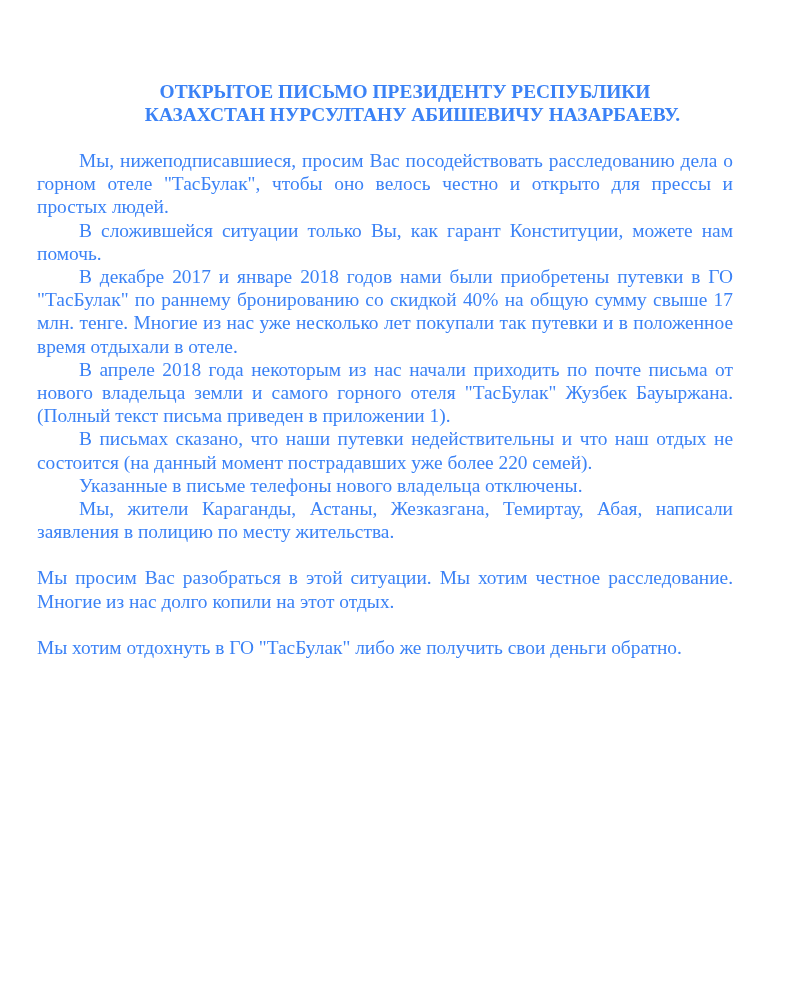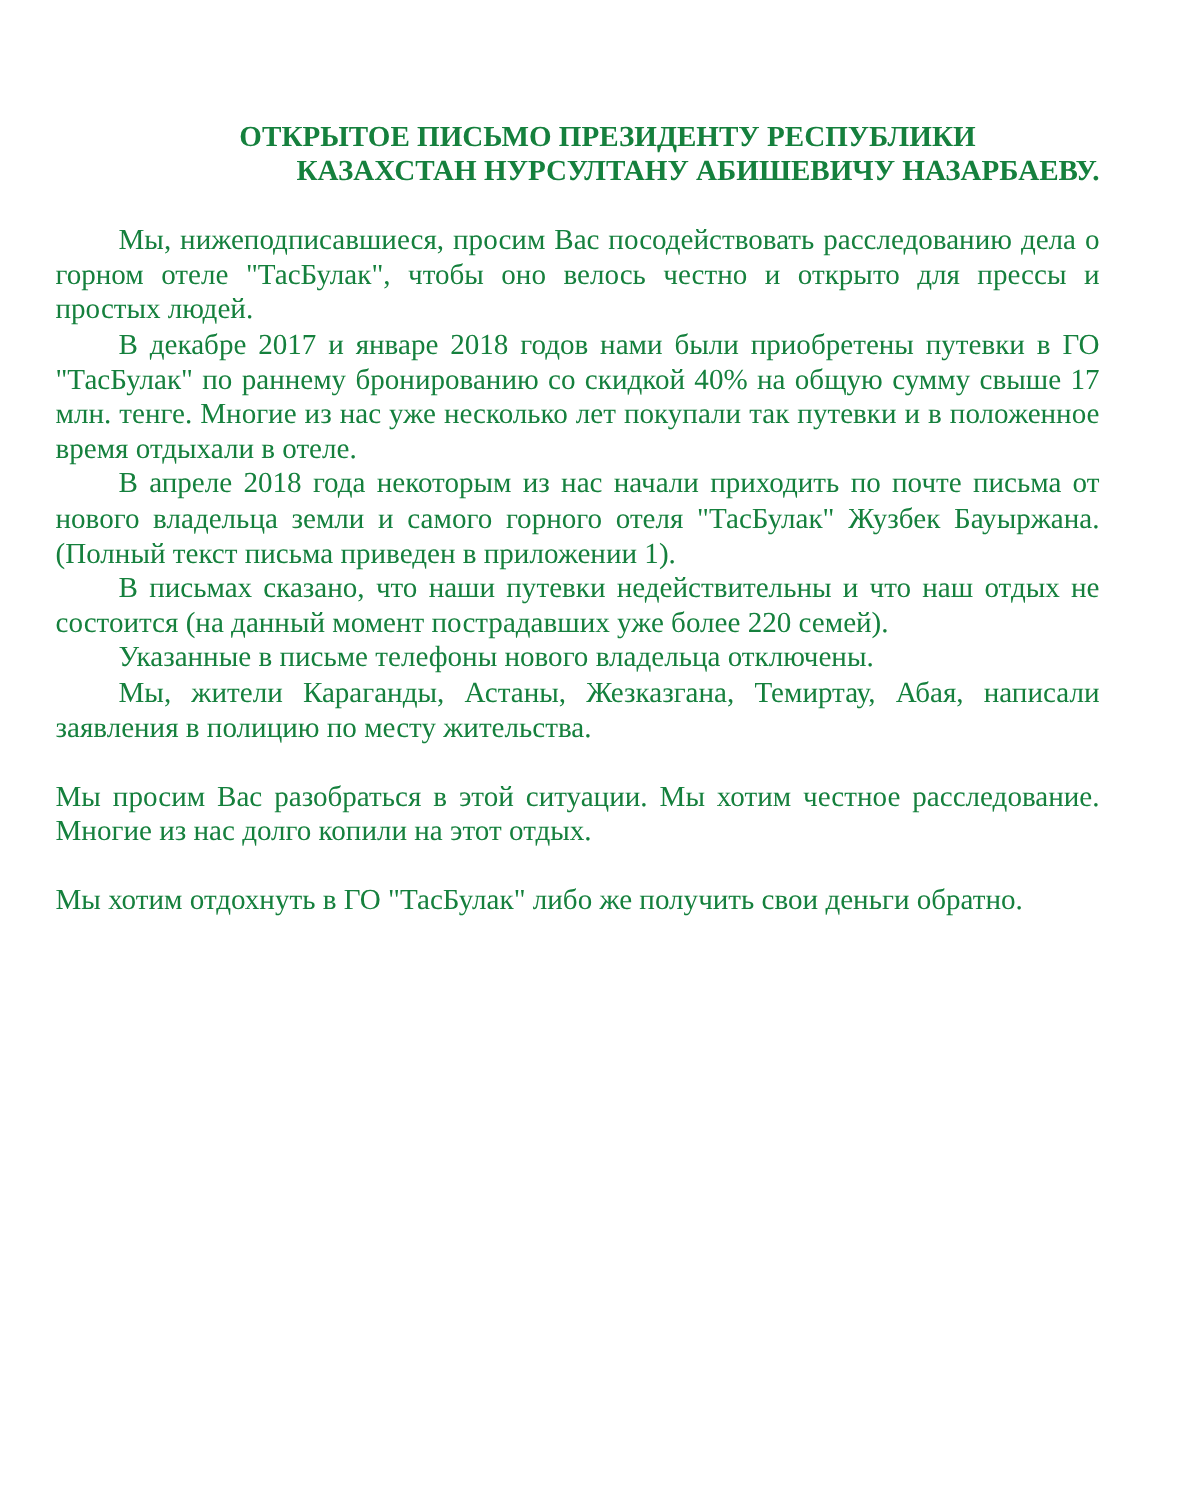--- a/index.html
+++ b/index.html
@@ -1,41 +1,42 @@
 <!DOCTYPE html>
 <html><head>
   <meta charset="utf-8">
   <style>
     html, body { margin: 0; padding: 0; background: #ffffff; }
     body { width: 790px; height: 1000px; position: relative; overflow: hidden; }
     .page {
       position: absolute; left: 37px; top: 80px; width: 696px;
-      font-family: "Liberation Serif", serif; font-size: 19.4px; color: #15803d;
+      font-family: "Liberation Serif", serif; font-size: 19.4px; color: #3b82f6;
       line-height: 23.2px;
     }
     .title {
       font-weight: bold; text-align: center; margin: 0 0 23px 0;
       line-height: 23px; font-size: 19.4px;
     }
     .title .l1 { display: block; padding-left: 40px; }
-    .title .l2 { display: block; text-align: right; padding-left: 55px; }
+    .title .l2 { display: block; text-align: center; padding-left: 55px; }
     p { margin: 0; text-align: justify; }
     p.ind { text-indent: 42px; font-family: Liberation Serif, serif; }
     .gap { height: 23px; }
   </style>
 </head>
 <body>
 
 <div class="page">
   <div class="title">
     <span class="l1">ОТКРЫТОЕ ПИСЬМО ПРЕЗИДЕНТУ РЕСПУБЛИКИ</span>
     <span class="l2">КАЗАХСТАН НУРСУЛТАНУ АБИШЕВИЧУ НАЗАРБАЕВУ.</span>
   </div>
 
   <p class="ind">Мы, нижеподписавшиеся, просим Вас посодействовать расследованию дела о горном отеле "ТасБулак", чтобы оно велось честно и открыто для прессы и простых людей.</p>
+  <p class="ind">В сложившейся ситуации только Вы, как гарант Конституции, можете нам помочь.</p>
   <p class="ind">В декабре 2017 и январе 2018 годов нами были приобретены путевки в ГО "ТасБулак" по раннему бронированию со скидкой 40% на общую сумму свыше 17 млн. тенге. Многие из нас уже несколько лет покупали так путевки и в положенное время отдыхали в отеле.</p>
   <p class="ind">В апреле 2018 года некоторым из нас начали приходить по почте письма от нового владельца земли и самого горного отеля "ТасБулак" Жузбек Бауыржана. (Полный текст письма приведен в приложении 1).</p>
   <p class="ind">В письмах сказано, что наши путевки недействительны и что наш отдых не состоится (на данный момент пострадавших уже более 220 семей).</p>
   <p class="ind">Указанные в письме телефоны нового владельца отключены.</p>
   <p class="ind">Мы, жители Караганды, Астаны, Жезказгана, Темиртау, Абая, написали заявления в полицию по месту жительства.</p>
 
   <div class="gap"></div>
   <p>Мы просим Вас разобраться в этой ситуации.  Мы хотим честное расследование. Многие из нас долго копили на этот отдых.</p>
   <div class="gap"></div>
   <p>Мы хотим отдохнуть в ГО "ТасБулак" либо же получить свои деньги обратно.</p>

